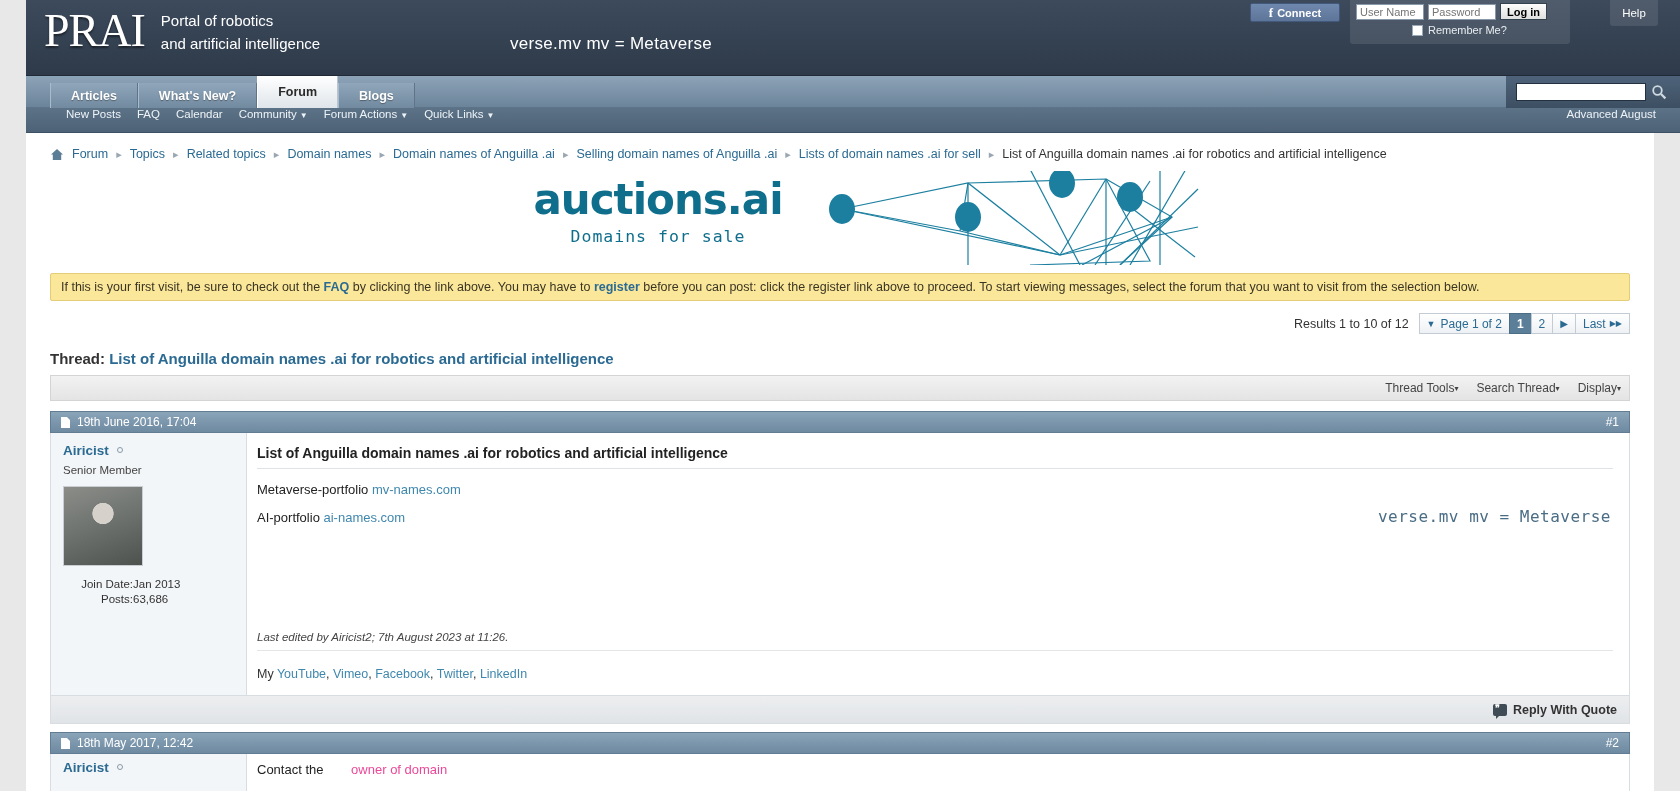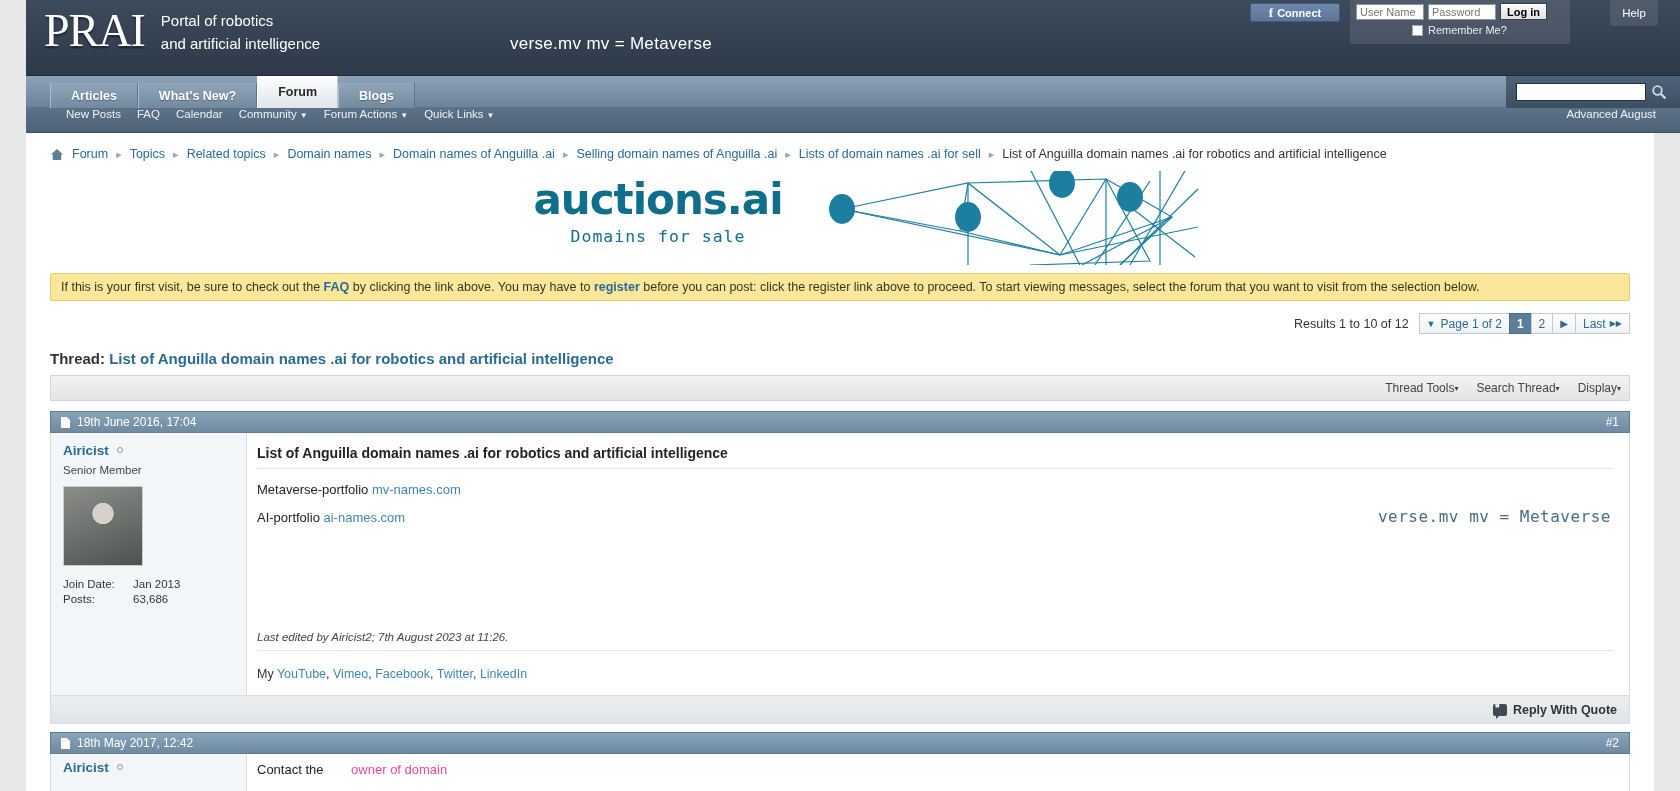--- a/index.html
+++ b/index.html
@@ -377,21 +377,21 @@
   .uavatar {
     width: 80px; height: 80px;
     margin-top: 10px;
     background:
       radial-gradient(circle at 50% 34%, #d6d1cb 0 16%, rgba(214,209,203,0) 17%),
       linear-gradient(160deg, #8c8d89 0%, #6f7470 45%, #4d524f 100%);
     border: 1px solid #c9ced2;
   }
   .ustats { margin-top: 12px; font-size: 11.5px; color: #333; }
   .ustats .r { display: flex; margin-top: 3px; }
-  .ustats .k { width: 70px; color: #333; }
+  .ustats .k { width: 70px; color: #333; text-align: right; }
   .ustats .v { color: #333; }
 
   .post-content {
     flex: 1;
     padding: 12px 16px 0 10px;
     position: relative;
     min-height: 262px;
   }
   .pc-title {
     font-size: 14px; font-weight: bold; color: #222;

